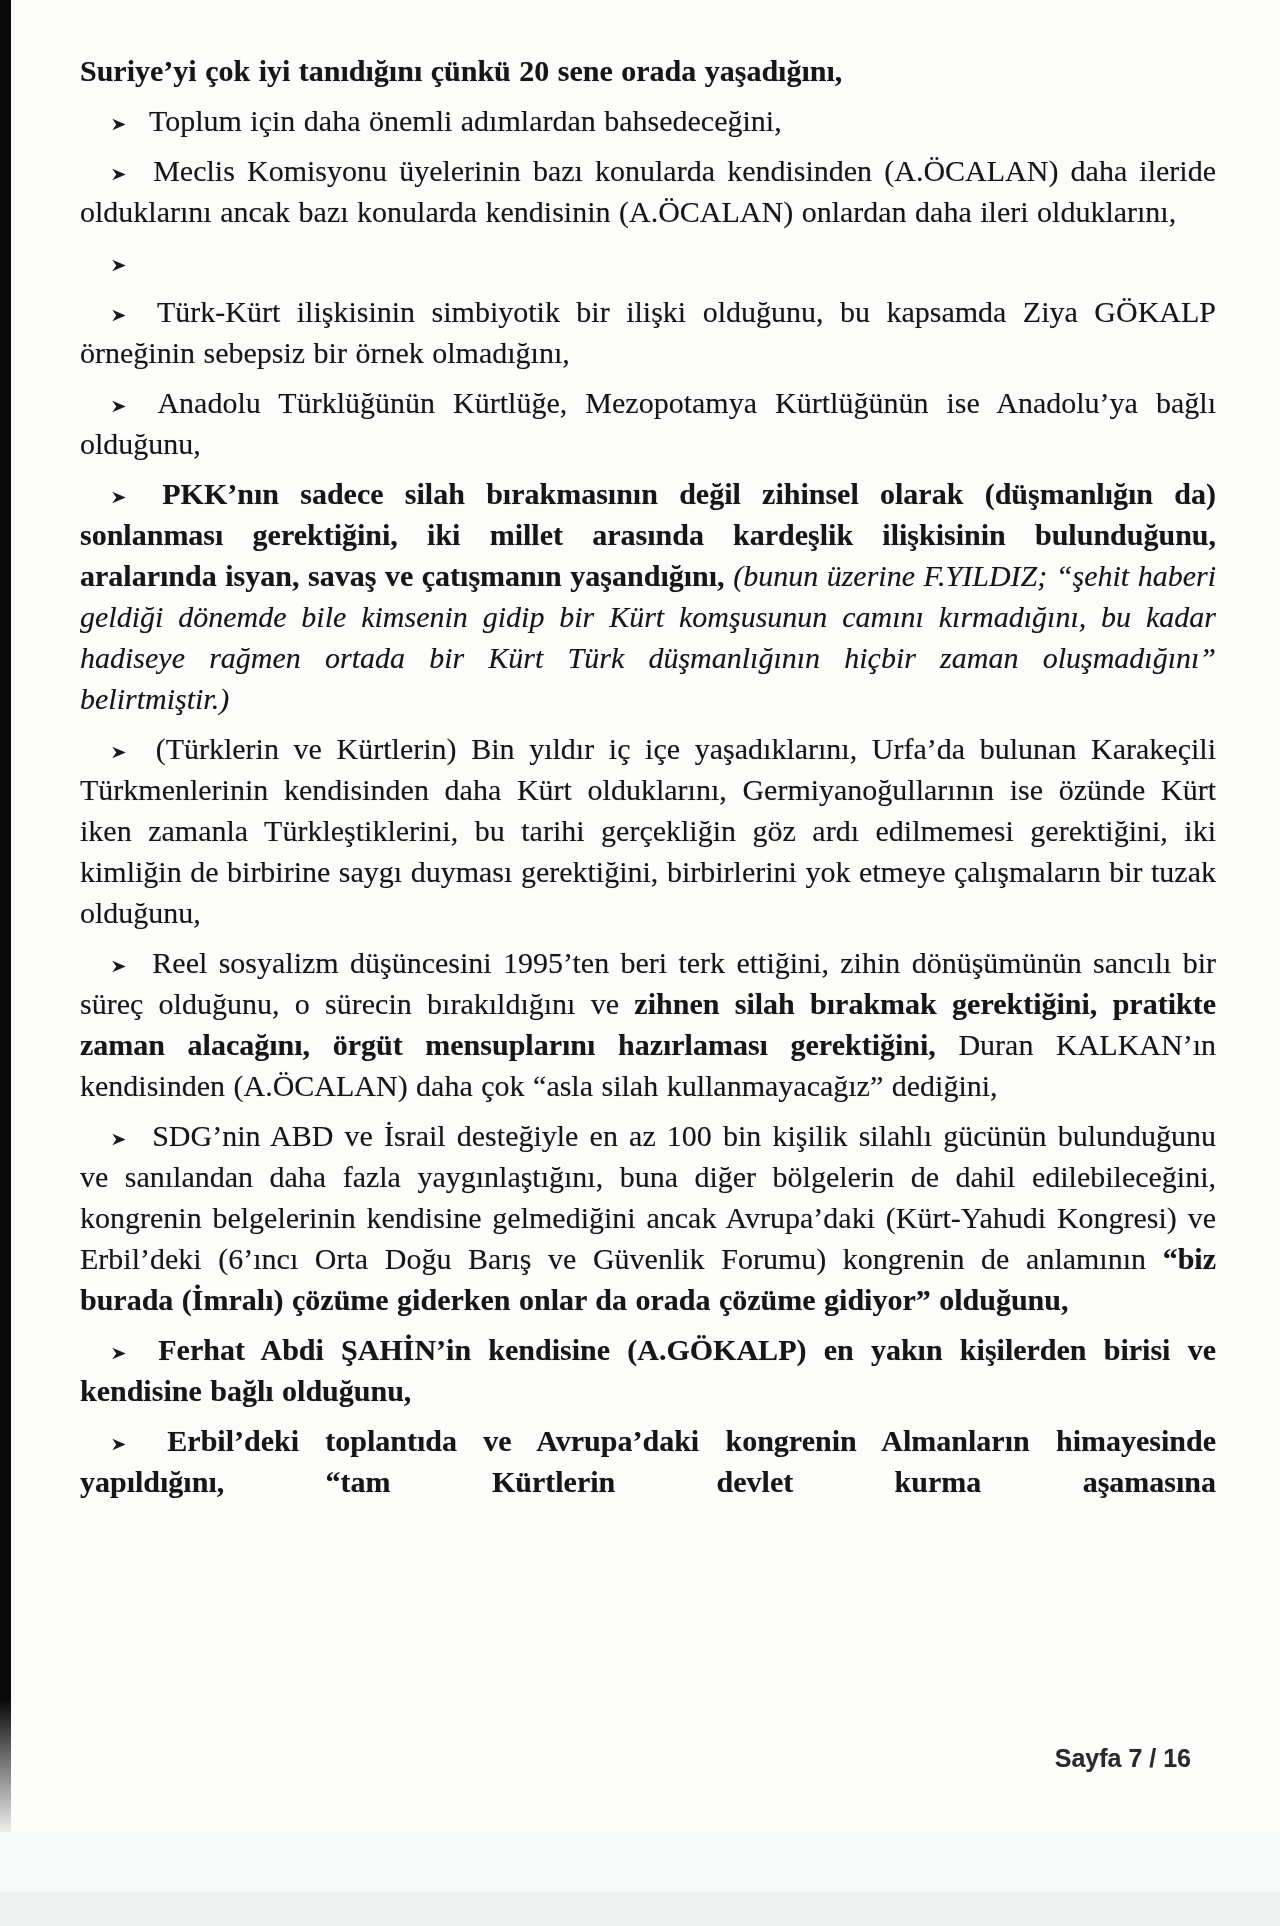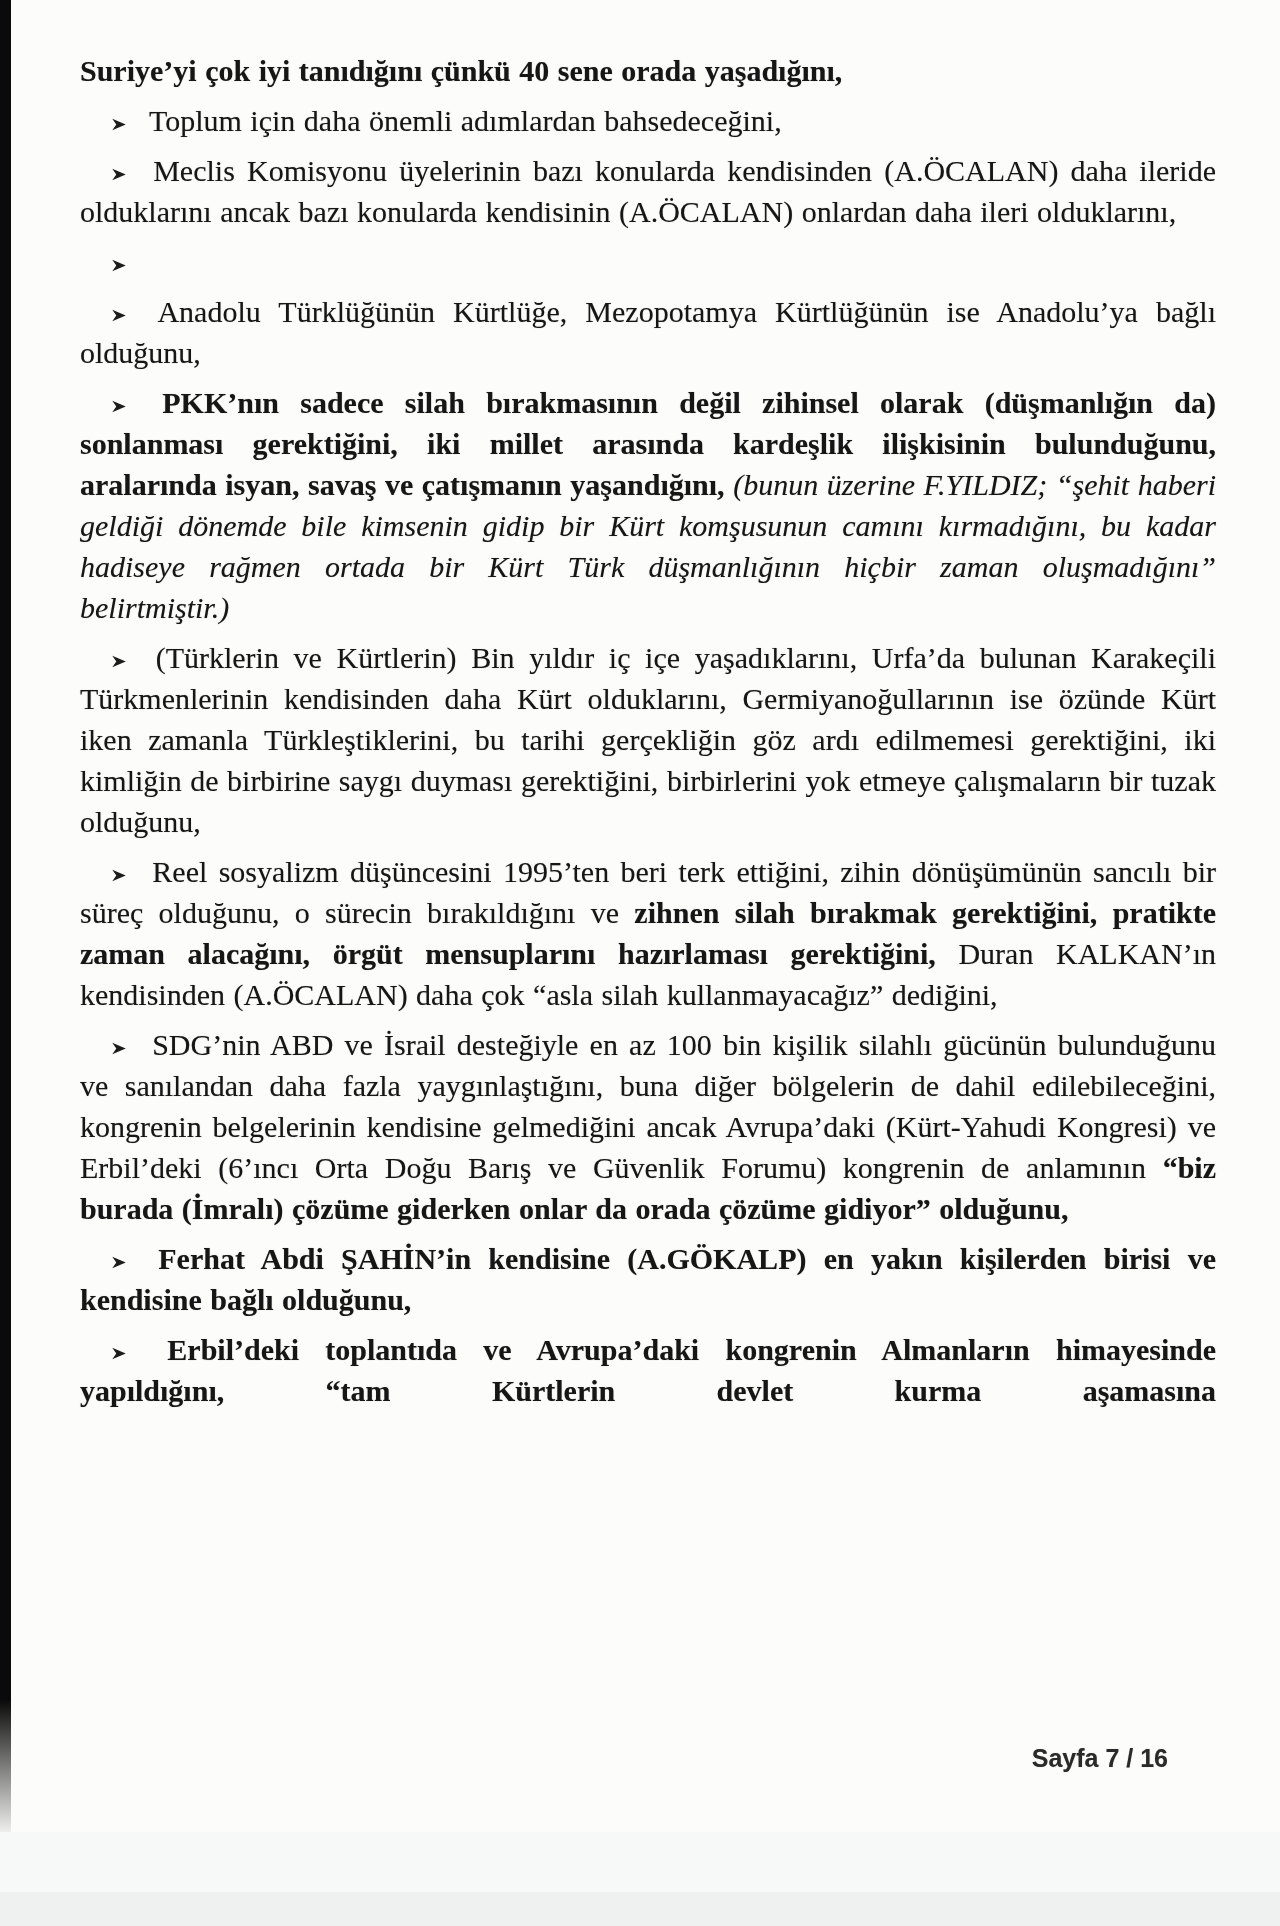--- a/index.html
+++ b/index.html
@@ -24,57 +24,62 @@
     word-spacing:1px;
   }
   .para.bullet { text-indent:30px; }
   .para.heading { text-indent:0; }
   .b { font-weight:bold; }
   .i { font-style:italic; }
   .justify-last { text-align-last:justify; }
   .marker { display:inline-block; text-indent:0; margin-right:13px; }
   .marker svg { display:inline-block; vertical-align:-1px; }
   .footer {
-    position:absolute; right:112px; top:1744px;
+    position:absolute; right:89px; top:1744px;
     font-family:"Liberation Sans", sans-serif;
     font-weight:bold; font-size:25px; color:#2a2a2a;
     text-shadow:0 0 1px rgba(40,40,40,.35);
   }
   .edge-left { position:absolute; left:0; top:0; width:11px; height:1700px; background:#0a0a0a; }
   .edge-left-fade { position:absolute; left:0; top:1700px; width:11px; height:140px;
     background:linear-gradient(#0a0a0a, rgba(10,10,10,0)); }
   .bottom-band { position:absolute; left:0; bottom:0; width:100%; height:34px; background:#eff1f1; }
   .bottom-soft { position:absolute; left:0; bottom:34px; width:100%; height:60px; background:#f7f8f8; }
 </style>
 </head>
 <body>
 
 <div class="edge-left"></div>
 <div class="edge-left-fade"></div>
 <div class="bottom-soft"></div>
 <div class="bottom-band"></div>
 
 <div class="page">
   <div>
-      <div class="para heading"><span class="b">Suriye’yi çok iyi tanıdığını çünkü 40 sene orada yaşadığını,</span></div>
+      <div class="para heading"><span class="b">Suriye’yi çok iyi tanıdığını çünkü 20 sene orada yaşadığını,</span></div>
       <div class="para bullet">
   <span class="marker"><svg viewBox="0 0 20 16" width="18" height="15" aria-hidden="true">
             <path d="M2.5 1.6 L17.5 8 L2.5 14.4 L7 8 Z" fill="#1c1c1c"></path>
           </svg></span>
 <span>Toplum için daha önemli adımlardan bahsedeceğini,</span></div>
       <div class="para bullet">
   <span class="marker"><svg viewBox="0 0 20 16" width="18" height="15" aria-hidden="true">
             <path d="M2.5 1.6 L17.5 8 L2.5 14.4 L7 8 Z" fill="#1c1c1c"></path>
           </svg></span>
 <span>Meclis Komisyonu üyelerinin bazı konularda kendisinden (A.ÖCALAN) daha ileride olduklarını ancak bazı konularda kendisinin (A.ÖCALAN) onlardan daha ileri olduklarını,</span></div>
       <div class="para bullet">
   <span class="marker"><svg viewBox="0 0 20 16" width="18" height="15" aria-hidden="true">
             <path d="M2.5 1.6 L17.5 8 L2.5 14.4 L7 8 Z" fill="#1c1c1c"></path>
           </svg></span>
 </div>
+      <div class="para bullet">
+  <span class="marker"><svg viewBox="0 0 20 16" width="18" height="15" aria-hidden="true">
+            <path d="M2.5 1.6 L17.5 8 L2.5 14.4 L7 8 Z" fill="#1c1c1c"></path>
+          </svg></span>
+<span>Türk-Kürt ilişkisinin simbiyotik bir ilişki olduğunu, bu kapsamda Ziya GÖKALP örneğinin sebepsiz bir örnek olmadığını,</span></div>
       <div class="para bullet">
   <span class="marker"><svg viewBox="0 0 20 16" width="18" height="15" aria-hidden="true">
             <path d="M2.5 1.6 L17.5 8 L2.5 14.4 L7 8 Z" fill="#1c1c1c"></path>
           </svg></span>
 <span>Anadolu Türklüğünün Kürtlüğe, Mezopotamya Kürtlüğünün ise Anadolu’ya bağlı olduğunu,</span></div>
       <div class="para bullet">
   <span class="marker"><svg viewBox="0 0 20 16" width="18" height="15" aria-hidden="true">
             <path d="M2.5 1.6 L17.5 8 L2.5 14.4 L7 8 Z" fill="#1c1c1c"></path>
           </svg></span>
 <span class="b">PKK’nın sadece silah bırakmasının değil zihinsel olarak (düşmanlığın da) sonlanması gerektiğini, iki millet arasında kardeşlik ilişkisinin bulunduğunu, aralarında isyan, savaş ve çatışmanın yaşandığını, </span><span class="i">(bunun üzerine F.YILDIZ; “şehit haberi geldiği dönemde bile kimsenin gidip bir Kürt komşusunun camını kırmadığını, bu kadar hadiseye rağmen ortada bir Kürt Türk düşmanlığının hiçbir zaman oluşmadığını” belirtmiştir.)</span></div>

